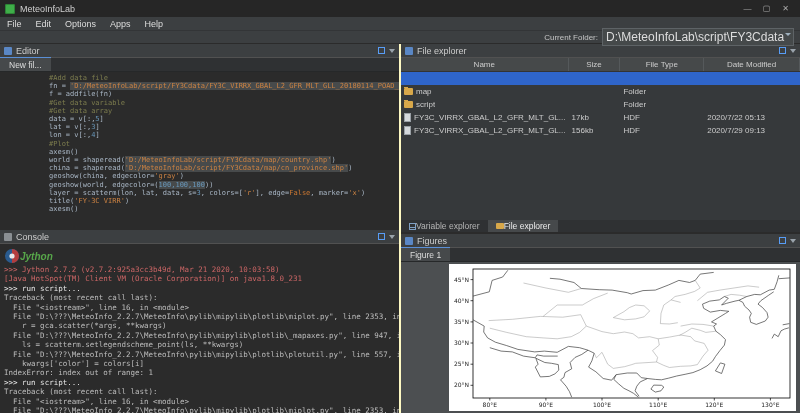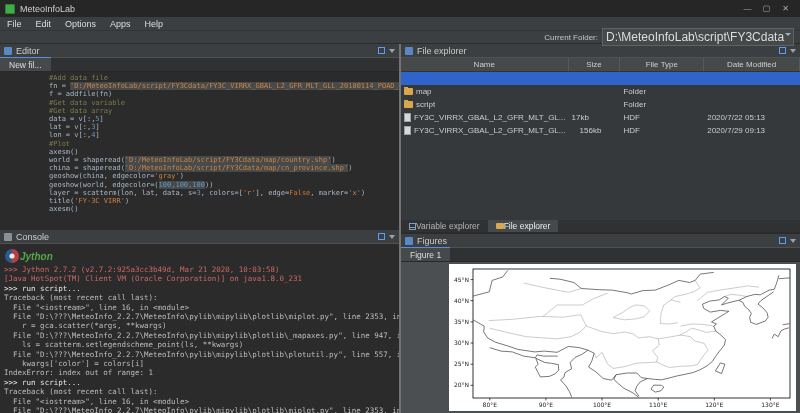--- a/index.html
+++ b/index.html
@@ -27,21 +27,21 @@
              padding-right:6px; gap:4px; flex:0 0 auto; }
   .folder-input { width:192px; height:18px; background:#45494a; border:1px solid #5e6366;
                   color:#ddd; font-size:12px; display:flex; align-items:center;
                   padding:0 10px 0 3px; position:relative; white-space:nowrap; overflow:hidden; }
   .dd-arrow { position:absolute; right:2px; top:4px; width:0; height:0;
               border-left:3px solid transparent; border-right:3px solid transparent;
               border-top:3px solid #9fb0bd; }
 
   
   .main { flex:1; display:flex; min-height:0; }
-  .col-left { width:401px; display:flex; flex-direction:column; border-right:2px solid #737373; flex:0 0 auto; }
+  .col-left { width:401px; display:flex; flex-direction:column; border-right:2px solid #fef9c3; flex:0 0 auto; }
   .col-right { flex:1; display:flex; flex-direction:column; min-width:0; }
 
   .panel-header { height:14px; background:#3c3f41; border-bottom:1px solid #515151; display:flex;
                   align-items:center; padding:0 4px; font-size:9px; color:#ccc; gap:4px; flex:0 0 auto; }
   .hdr-icon { width:8px; height:8px; border-radius:1px; background:#5a87c5; flex:0 0 auto; }
   .hdr-icon.gray { background:#8a8f93; }
   .header-icons { margin-left:auto; display:flex; align-items:center; gap:4px; }
   .undock { width:7px; height:7px; border:1px solid #589df6; }
   .chev { width:0; height:0; border-left:3px solid transparent; border-right:3px solid transparent;
           border-top:4px solid #9aa3ab; }
@@ -291,21 +291,21 @@
               <div class="td c-date">
                 <span style="overflow: hidden; text-overflow: ellipsis; white-space: nowrap;">2020/7/22 05:13</span>
               </div>
             </div>
             <div class="trow">
               <div class="td c-name">
                 <span class="icon-file"></span>
                 <span style="overflow: hidden; text-overflow: ellipsis; white-space: nowrap;">FY3C_VIRRX_GBAL_L2_GFR_MLT_GL...</span>
               </div>
               <div class="td c-size">
-                <span style="overflow: hidden; text-overflow: ellipsis; white-space: nowrap; margin-left: 8px;">156kb</span>
+                <span style="overflow: hidden; text-overflow: ellipsis; white-space: nowrap;">156kb</span>
               </div>
               <div class="td c-type">
                 <span style="overflow: hidden; text-overflow: ellipsis; white-space: nowrap;">HDF</span>
               </div>
               <div class="td c-date">
                 <span style="overflow: hidden; text-overflow: ellipsis; white-space: nowrap;">2020/7/29 09:13</span>
               </div>
             </div>
           </div>
       </div>

